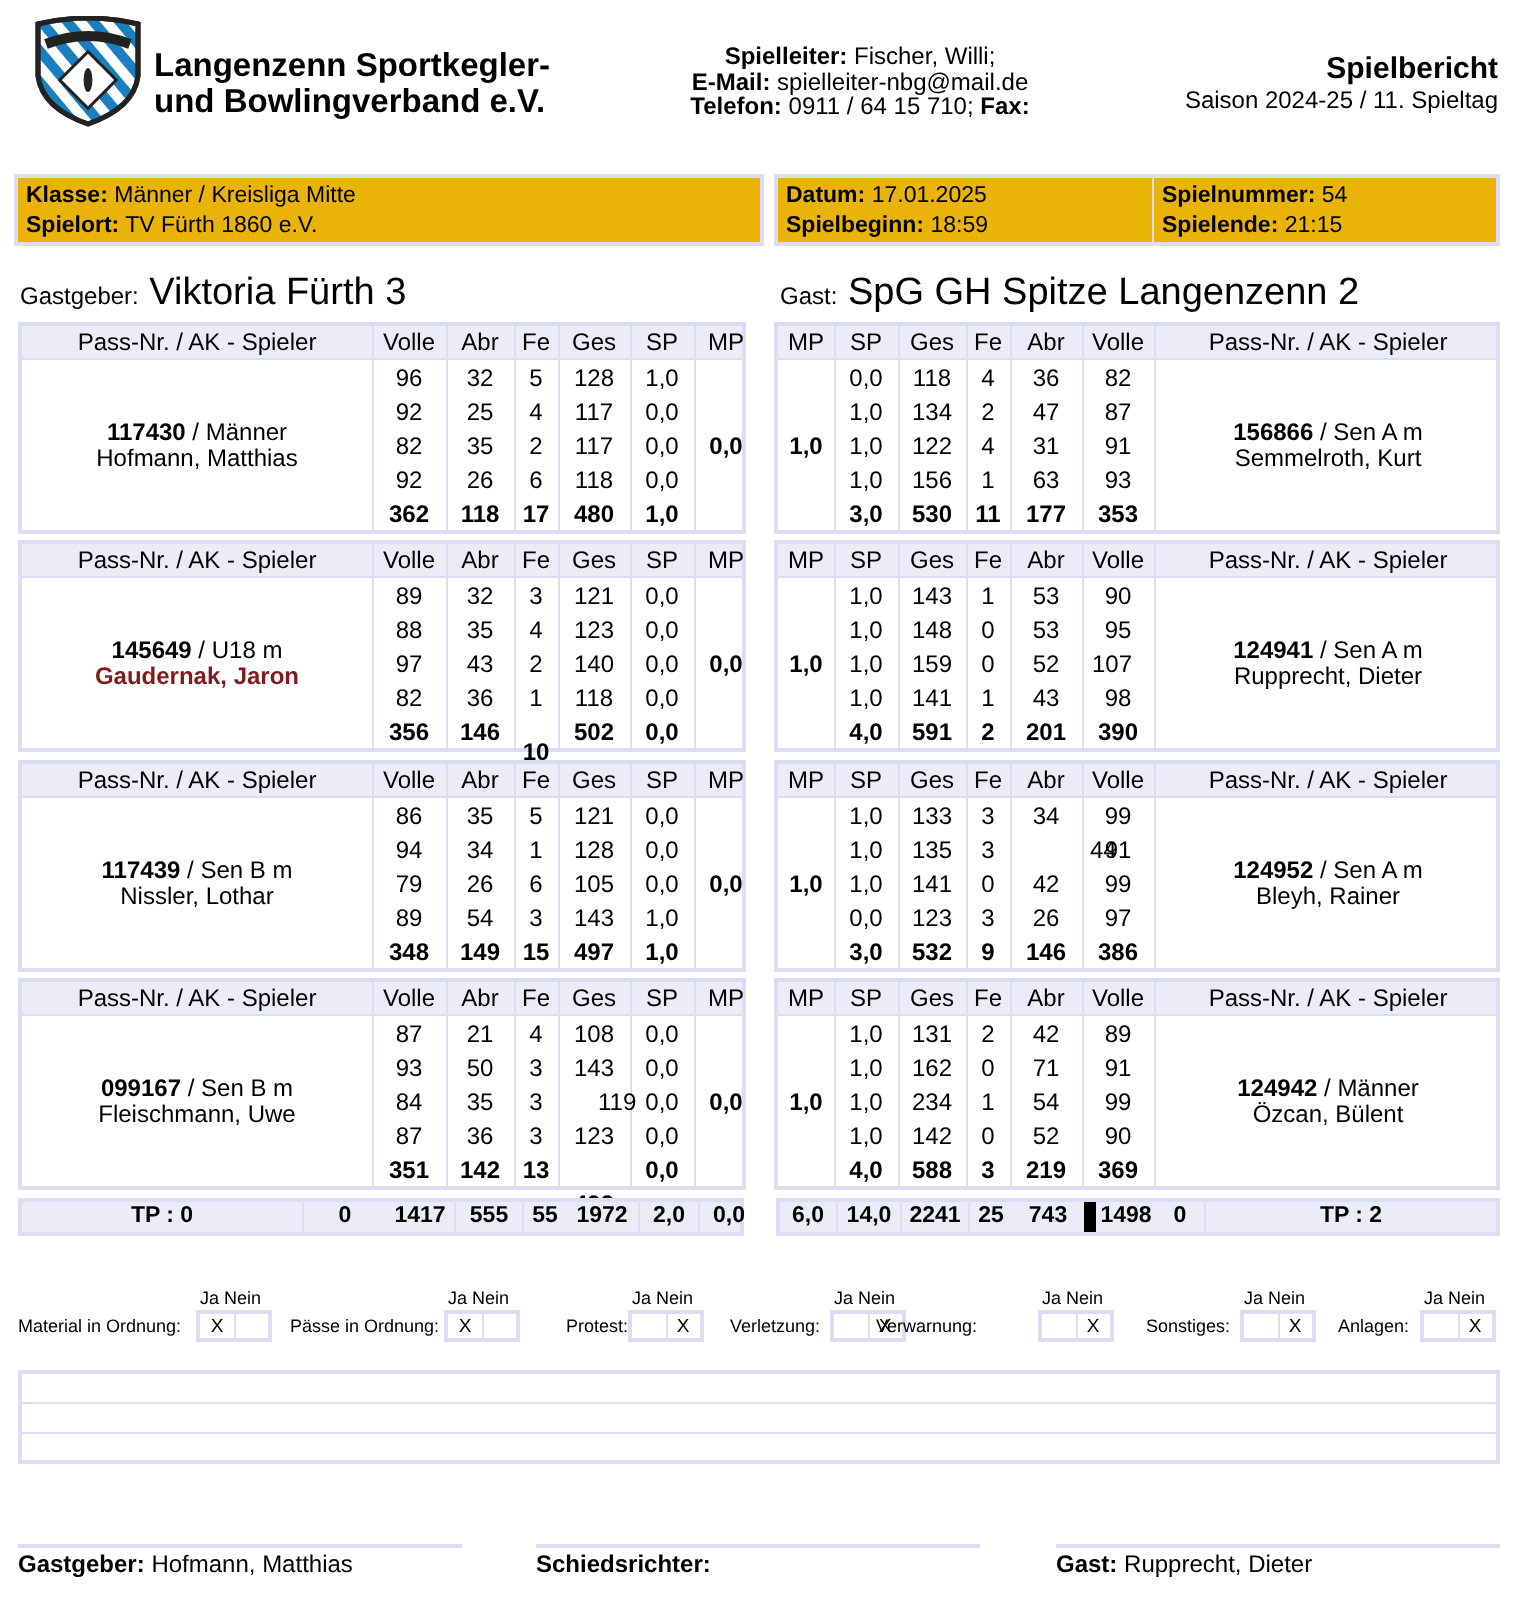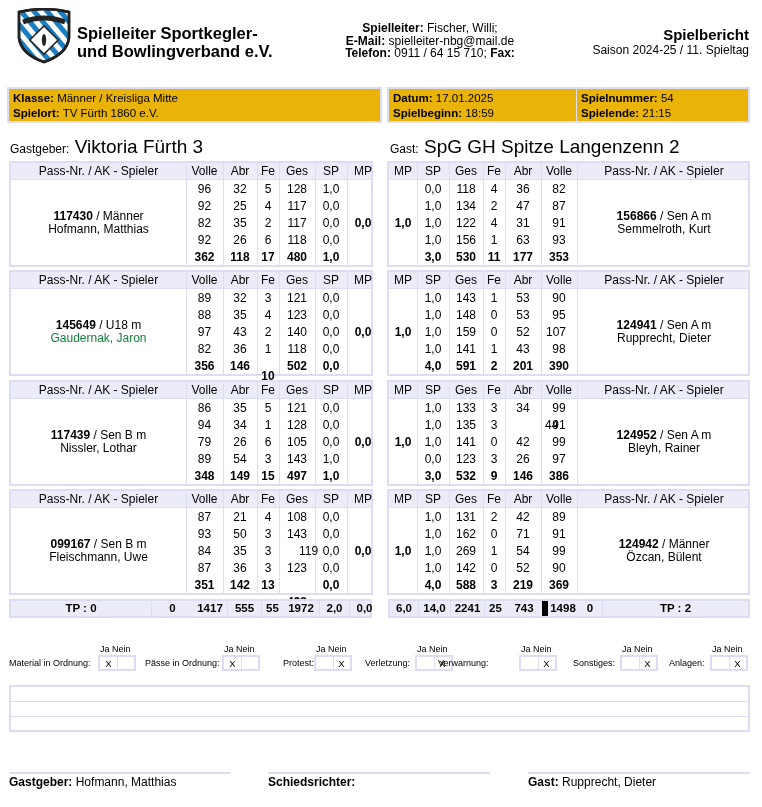--- a/index.html
+++ b/index.html
@@ -28,21 +28,21 @@
   #host-title { left: 10px; }
   #guest-title { left: 390px; }
 
   
   .tbl { position: absolute; border: 2px solid #dcdcf2; background: #fff; }
   .tbl .hdr { position: absolute; left: 0; right: 0; top: 0; height: 17px; background: #ececf9; border-bottom: 1px solid #dcdcf2; }
   .cell { position: absolute; text-align: center; font-size: 12px; line-height: 17px; height: 17px; }
   .tbl .vline { position: absolute; top: 0; bottom: 0; border-left: 1px solid #dcdcf2; }
   .hdr .cell { top: 0; }
   .player { position: absolute; text-align: center; font-size: 12px; line-height: 13px; }
-  .player .name.red { color: #15803d; font-weight: normal; }
+  .player .name.red { color: #7f1d1d; font-weight: bold; }
   .mp { position: absolute; font-weight: bold; text-align: center; font-size: 12px; }
   .tot { font-weight: bold; }
 
   
   .totrow { position: absolute; top: 599px; height: 19px; border: 2px solid #dcdcf2; background: #ececf9; font-weight: bold; font-size: 11.5px; }
   .totrow .cell { top: 0; line-height: 15px; height: 15px; font-size: 11.5px; }
 
   
   .chk { position: absolute; top: 644px; font-size: 9px; }
   .chk .jn { position: absolute; top: 0; font-size: 9px; white-space: nowrap; }
@@ -76,21 +76,21 @@
     <path d="M4 4 Q29 -2 54 4 L54 30 Q52 46 29 54 Q6 46 4 30 Z" fill="url(#rauten)" stroke="#222" stroke-width="2.5"></path>
     <g clip-path="url(#shield)">
       <path d="M8 14 Q29 6 50 14" fill="none" stroke="#222" stroke-width="5"></path>
     </g>
     <rect x="19" y="22" width="20" height="20" transform="rotate(45 29 32)" fill="#fff" stroke="#222" stroke-width="1.5"></rect>
     <ellipse cx="29" cy="32" rx="2.2" ry="6" fill="#222"></ellipse>
     <path d="M4 4 Q29 -2 54 4 L54 30 Q52 46 29 54 Q6 46 4 30 Z" fill="none" stroke="#222" stroke-width="2.5"></path>
   </svg>
 </div>
 <div class="abs" id="org-name">
-  <div>Spielleiter Sportkegler-</div>
+  <div>Langenzenn Sportkegler-</div>
   <div>und Bowlingverband e.V.</div>
 </div>
 <div class="abs" id="contact">
   <div><b>Spielleiter:</b> <span>Fischer, Willi;</span></div>
   <div><b>E-Mail:</b> <span>spielleiter-nbg@mail.de</span></div>
   <div><b>Telefon:</b> <span>0911 / 64 15 710;</span> <b>Fax:</b></div>
 </div>
 <div class="abs" id="report-title">Spielbericht</div>
 <div class="abs" id="report-sub">Saison 2024-25 / 11. Spieltag</div>
 
@@ -468,21 +468,21 @@
       <div class="cell" style="left:60px;width:34px;top:18px;">131</div>
       <div class="cell" style="left:94px;width:22px;top:18px;">2</div>
       <div class="cell" style="left:116px;width:36px;top:18px;">42</div>
       <div class="cell" style="left:152px;width:36px;top:18px;">89</div>
       <div class="cell" style="left:28px;width:32px;top:35px;">1,0</div>
       <div class="cell" style="left:60px;width:34px;top:35px;">162</div>
       <div class="cell" style="left:94px;width:22px;top:35px;">0</div>
       <div class="cell" style="left:116px;width:36px;top:35px;">71</div>
       <div class="cell" style="left:152px;width:36px;top:35px;">91</div>
       <div class="cell" style="left:28px;width:32px;top:52px;">1,0</div>
-      <div class="cell" style="left:60px;width:34px;top:52px;">269</div>
+      <div class="cell" style="left:60px;width:34px;top:52px;">234</div>
       <div class="cell" style="left:94px;width:22px;top:52px;">1</div>
       <div class="cell" style="left:116px;width:36px;top:52px;">54</div>
       <div class="cell" style="left:152px;width:36px;top:52px;">99</div>
       <div class="cell" style="left:28px;width:32px;top:69px;">1,0</div>
       <div class="cell" style="left:60px;width:34px;top:69px;">142</div>
       <div class="cell" style="left:94px;width:22px;top:69px;">0</div>
       <div class="cell" style="left:116px;width:36px;top:69px;">52</div>
       <div class="cell" style="left:152px;width:36px;top:69px;">90</div>
       <div class="cell tot" style="left:28px;width:32px;top:86px;">4,0</div>
       <div class="cell tot" style="left:60px;width:34px;top:86px;">588</div>

